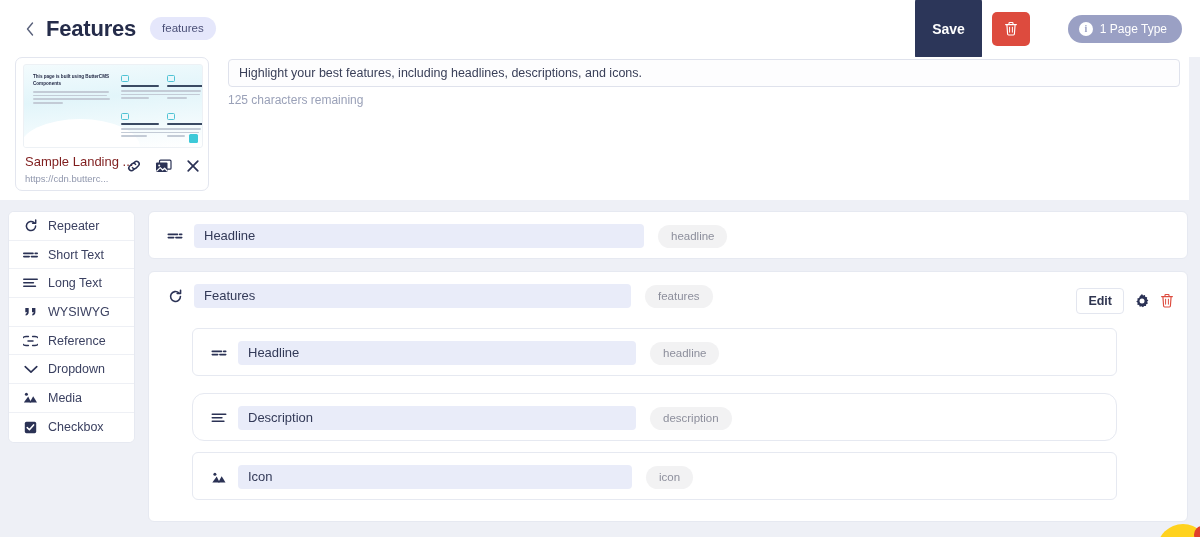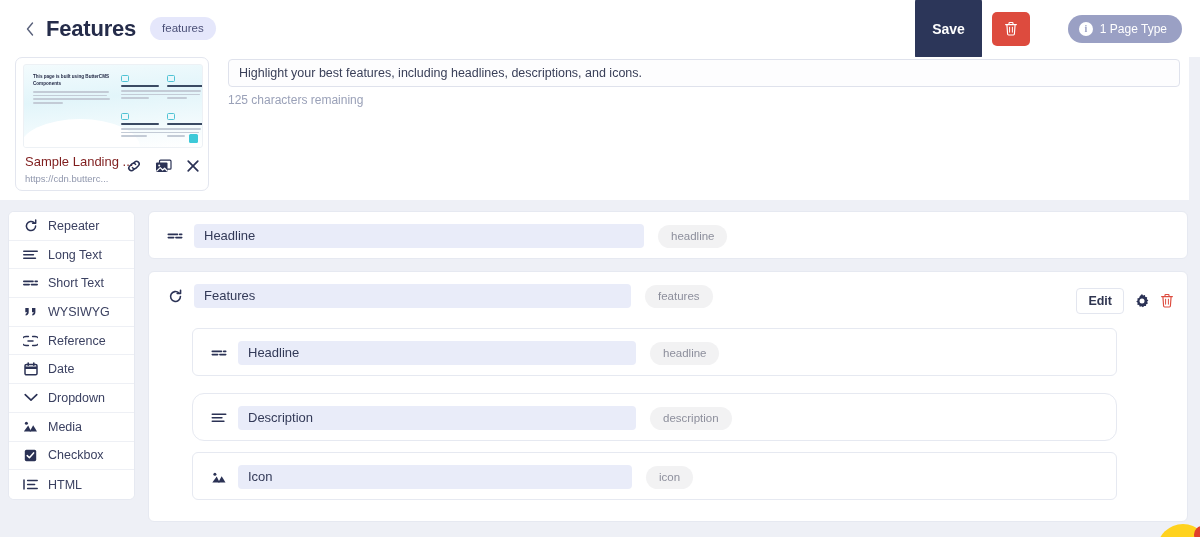--- a/index.html
+++ b/index.html
@@ -339,34 +339,34 @@
         <svg width="14" height="14" viewBox="0 0 14 14">
           <path d="M11.6 7 a4.6 4.6 0 1 1-1.5-3.4" fill="none" stroke="#2b3255" stroke-width="1.5" stroke-linecap="round"></path>
           <path d="M11.7 1.1 v3.1 h-3.1" fill="none" stroke="#2b3255" stroke-width="1.5" stroke-linecap="round" stroke-linejoin="round"></path>
         </svg>
       </span>
       <span class="tlabel">Repeater</span>
     </div>
 
     <div class="type-item">
       <span class="ticon">
+        <svg width="15" height="10" viewBox="0 0 15 10">
+          <path d="M0.8 3.4 h9.2 M12.2 3.4 h2 M0.8 6.6 h5.4 M8.4 6.6 h5.8" fill="none" stroke="#2b3255" stroke-width="1.6" stroke-linecap="round"></path>
+        </svg>
+      </span>
+      <span class="tlabel">Short Text</span>
+    </div>
+
+    <div class="type-item">
+      <span class="ticon">
         <svg width="15" height="12" viewBox="0 0 15 12">
           <path d="M0.8 2.3 h13.4 M0.8 5.8 h9.6 M0.8 9.3 h11.6" fill="none" stroke="#2b3255" stroke-width="1.6" stroke-linecap="round"></path>
         </svg>
       </span>
       <span class="tlabel">Long Text</span>
-    </div>
-
-    <div class="type-item">
-      <span class="ticon">
-        <svg width="15" height="10" viewBox="0 0 15 10">
-          <path d="M0.8 3.4 h9.2 M12.2 3.4 h2 M0.8 6.6 h5.4 M8.4 6.6 h5.8" fill="none" stroke="#2b3255" stroke-width="1.6" stroke-linecap="round"></path>
-        </svg>
-      </span>
-      <span class="tlabel">Short Text</span>
     </div>
 
     <div class="type-item">
       <span class="ticon">
         <svg width="14" height="12" viewBox="0 0 14 12">
           <path d="M1.3 2 h3.4 v4.2 c0 1.8-1.2 3-3.1 3.3 v-1.6 c0.9-0.25 1.4-0.8 1.4-1.6 h-1.7z" fill="#2b3255"></path>
           <path d="M8 2 h3.4 v4.2 c0 1.8-1.2 3-3.1 3.3 v-1.6 c0.9-0.25 1.4-0.8 1.4-1.6 h-1.7z" fill="#2b3255"></path>
         </svg>
       </span>
       <span class="tlabel">WYSIWYG</span>
@@ -376,30 +376,20 @@
       <span class="ticon">
         <svg width="15" height="12" viewBox="0 0 15 12">
           <path d="M5.4 1.4 h-2.2 a4.6 4.6 0 0 0 0 9.2 h2.2" fill="none" stroke="#2b3255" stroke-width="1.5" stroke-linecap="round"></path>
           <path d="M9.6 1.4 h2.2 a4.6 4.6 0 0 1 0 9.2 h-2.2" fill="none" stroke="#2b3255" stroke-width="1.5" stroke-linecap="round"></path>
           <path d="M5 6 h5" fill="none" stroke="#2b3255" stroke-width="1.5" stroke-linecap="round"></path>
         </svg>
       </span>
       <span class="tlabel">Reference</span>
     </div>
 
-    <div class="type-item">
-      <span class="ticon">
-        <svg width="14" height="14" viewBox="0 0 14 14">
-          <rect x="1" y="2.4" width="12" height="10.4" rx="1.4" fill="none" stroke="#2b3255" stroke-width="1.5"></rect>
-          <path d="M1 5.8 h12" stroke="#2b3255" stroke-width="2.4"></path>
-          <path d="M4.2 1 v2.2 M9.8 1 v2.2" stroke="#2b3255" stroke-width="1.6" stroke-linecap="round"></path>
-        </svg>
-      </span>
-      <span class="tlabel">Date</span>
-    </div>
 
     <div class="type-item">
       <span class="ticon">
         <svg width="14" height="9" viewBox="0 0 14 9">
           <path d="M1.2 1.6 L7 7.2 L12.8 1.6" fill="none" stroke="#2b3255" stroke-width="1.6" stroke-linecap="round" stroke-linejoin="round"></path>
         </svg>
       </span>
       <span class="tlabel">Dropdown</span>
     </div>
 
@@ -418,29 +408,20 @@
       <span class="ticon">
         <svg width="13" height="13" viewBox="0 0 13 13">
           <rect x="0.8" y="0.8" width="11.4" height="11.4" rx="1.6" fill="#2b3255"></rect>
           <path d="M3.2 6.6 L5.4 8.8 L9.6 3.9" fill="none" stroke="#ffffff" stroke-width="1.5" stroke-linecap="round" stroke-linejoin="round"></path>
         </svg>
       </span>
       <span class="tlabel">Checkbox</span>
     </div>
 
 
-    <div class="type-item">
-      <span class="ticon">
-        <svg width="15" height="11" viewBox="0 0 15 11">
-          <path d="M1 1 v9" fill="none" stroke="#2b3255" stroke-width="1.5" stroke-linecap="round"></path>
-          <path d="M4.6 1.6 h9.6 M4.6 5.5 h7 M4.6 9.4 h9.6" fill="none" stroke="#2b3255" stroke-width="1.5" stroke-linecap="round"></path>
-        </svg>
-      </span>
-      <span class="tlabel">HTML</span>
-    </div>
   </div>
 
   <div class="field-card row-headline">
     <div class="field-line">
       <span class="field-icon">
         <svg width="16" height="10" viewBox="0 0 15 10">
           <path d="M0.8 3.4 h9.2 M12.2 3.4 h2 M0.8 6.6 h5.4 M8.4 6.6 h5.8" fill="none" stroke="#2b3255" stroke-width="1.6" stroke-linecap="round"></path>
         </svg>
       </span>
       <span class="field-name" style="width:450px">Headline</span>

